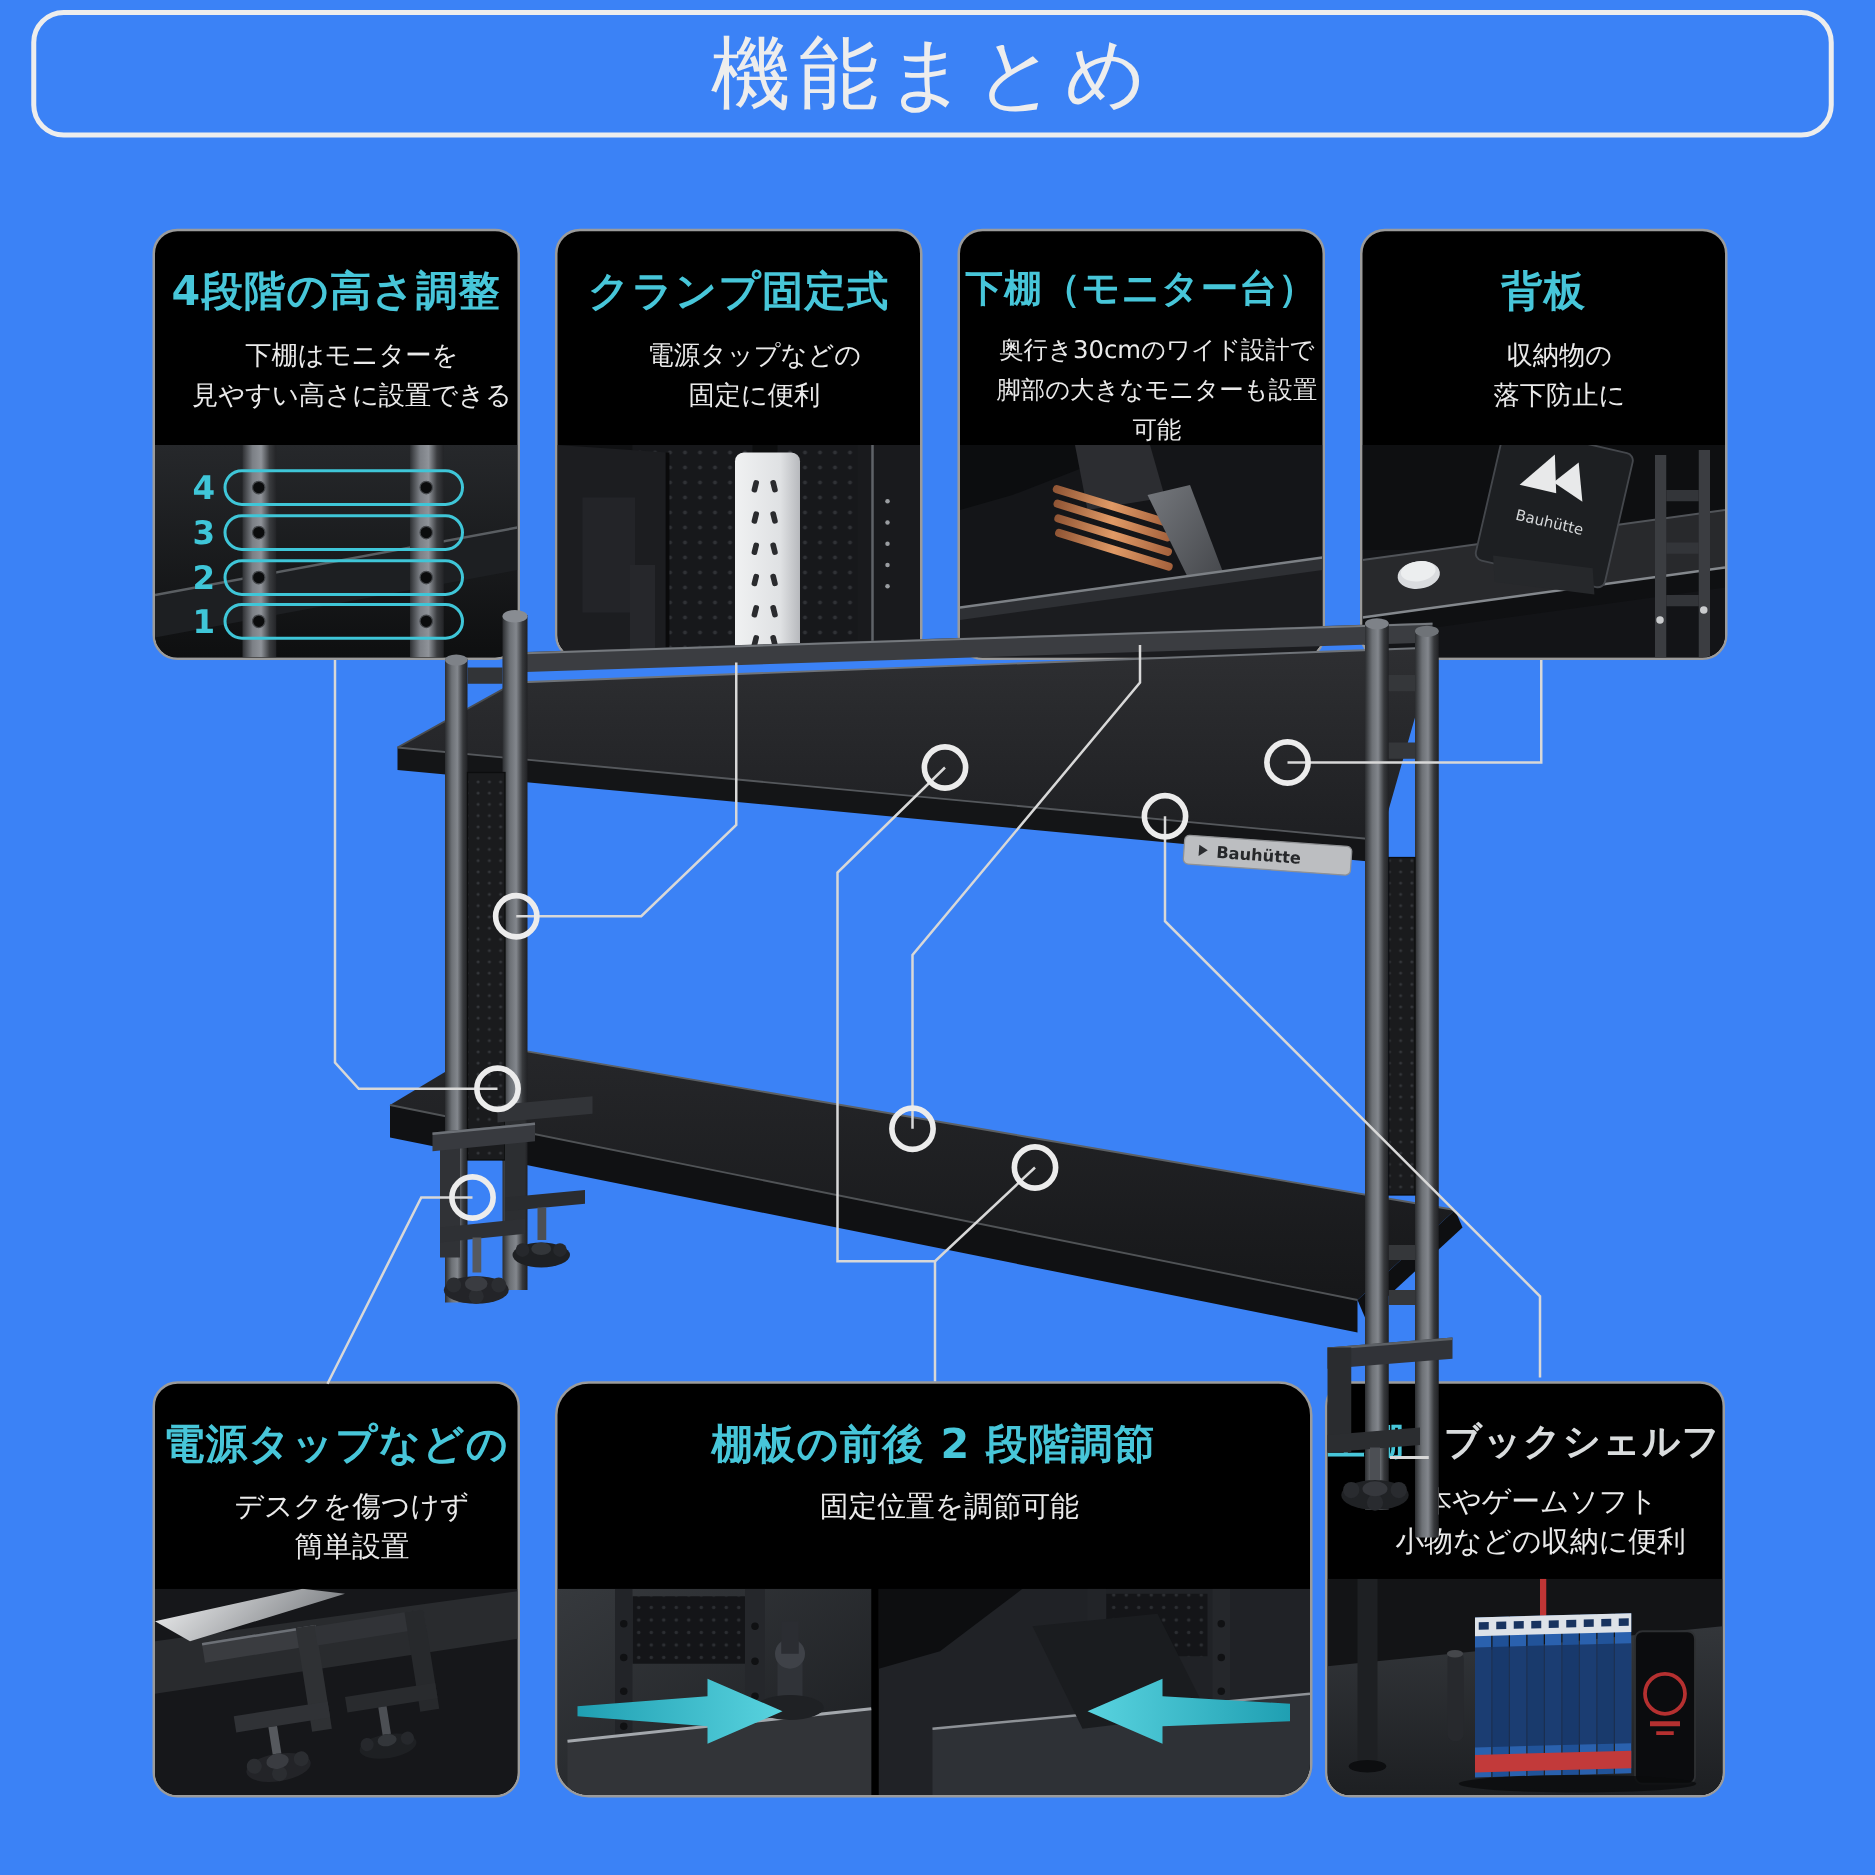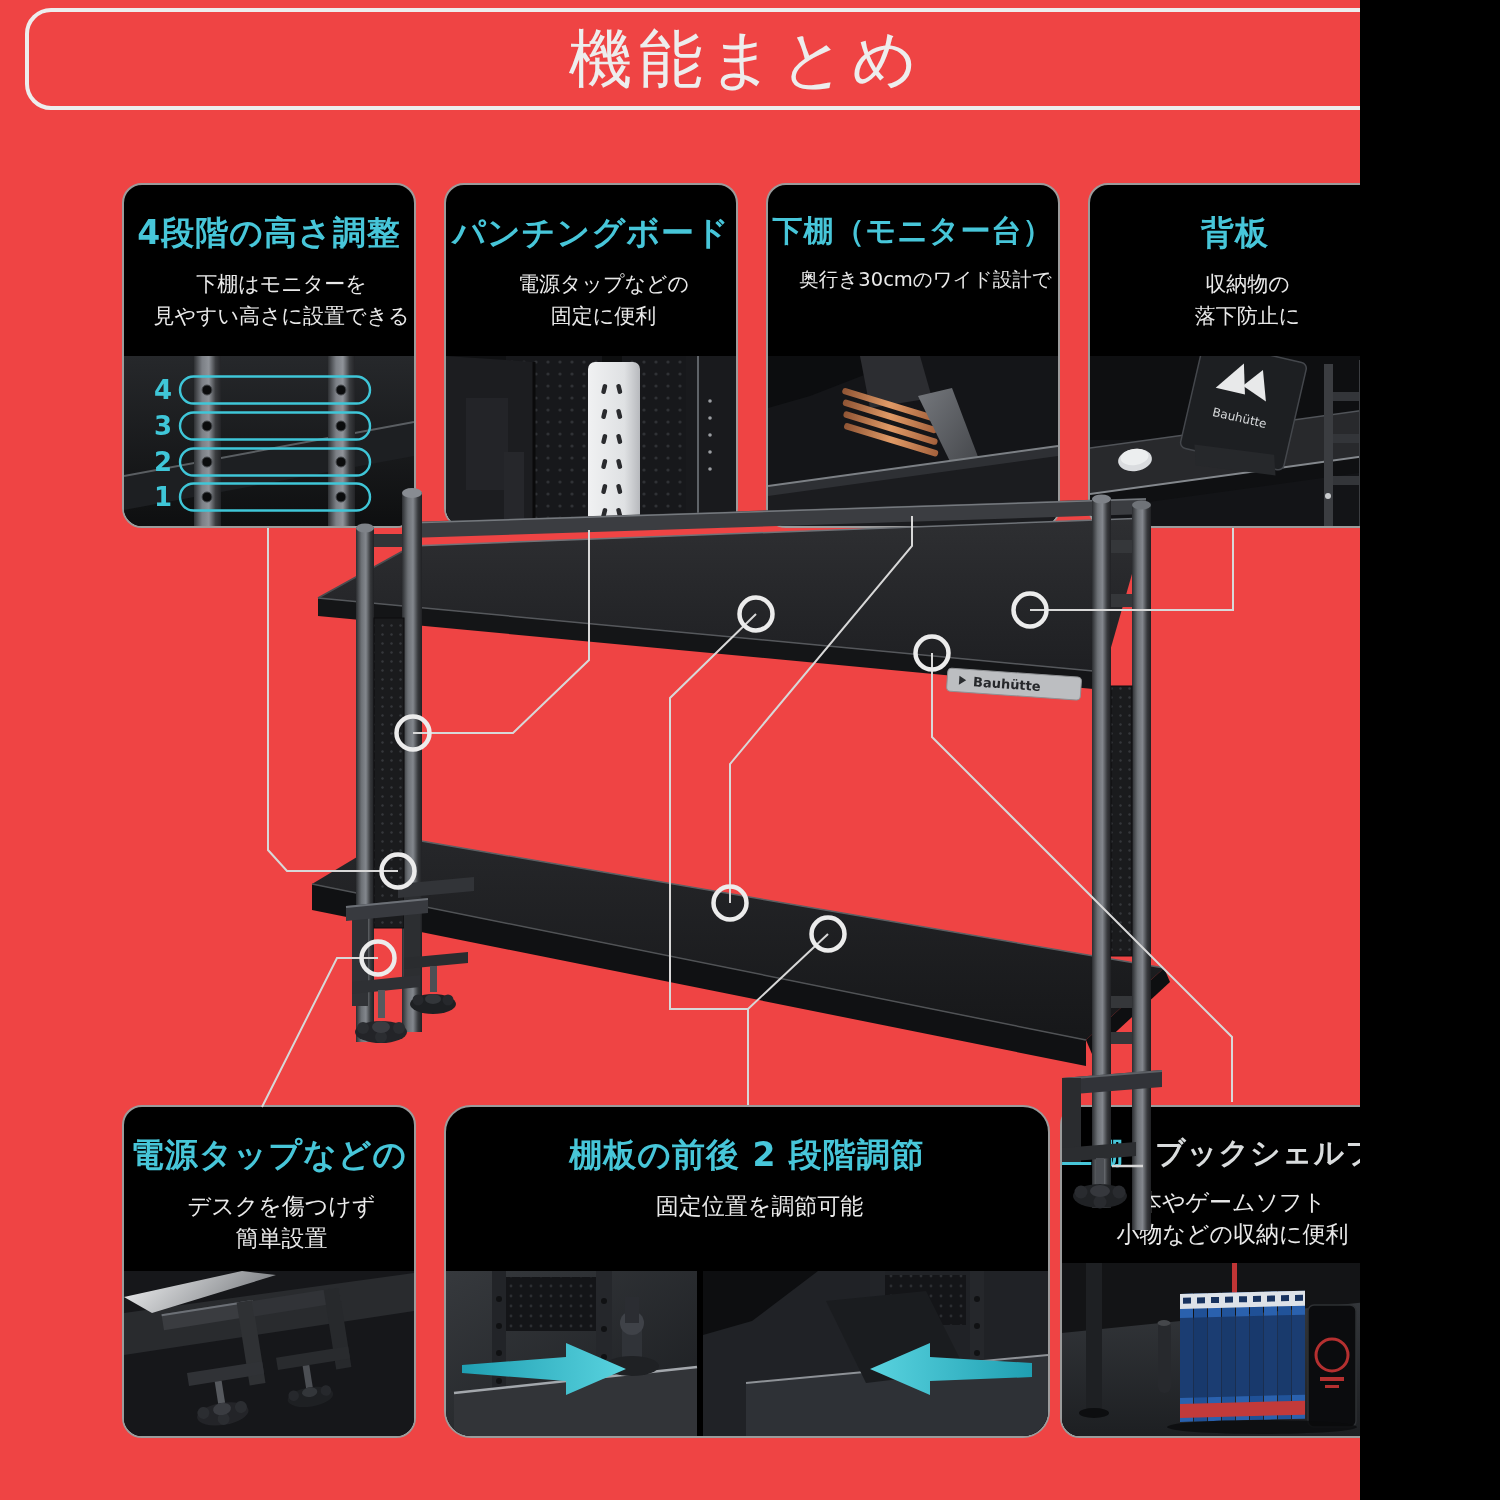--- a/index.html
+++ b/index.html
@@ -1,16 +1,16 @@
 <!DOCTYPE html>
 <html><head>
 <meta charset="utf-8">
 <style>
   html,body{margin:0;padding:0;background:#000;}
-  #canvas{position:relative;width:1360px;height:1500px;background:#ef4444;overflow:hidden;
+  #canvas{position:relative;width:1500px;height:1500px;background:#3b82f6;overflow:hidden;
           font-family:"DejaVu Sans","Liberation Sans",sans-serif;}
   
   .title-bar{position:absolute;left:25px;top:8px;width:1442px;height:102px;
              border:4px solid #ededed;border-radius:26px;box-sizing:border-box;
              display:flex;align-items:center;justify-content:center;}
   .title-bar .t{font-size:64px;color:#ededed;font-weight:500;letter-spacing:6px;}
   
   .fbox{position:absolute;border:2px solid #9b9b9b;border-radius:20px;box-sizing:border-box;
         background:#000;overflow:hidden;z-index:2;}
   .fb-top{top:183px;height:345px;width:294px;}
@@ -89,21 +89,21 @@
       <g font-size="26" font-weight="bold" fill="#3fc6d8" text-anchor="end">
         <text x="48" y="43">4</text>
         <text x="48" y="79">3</text>
         <text x="48" y="115">2</text>
         <text x="48" y="150">1</text>
       </g>
     </svg>
   </div>
 
   <div class="fbox fb-top" id="fb2">
-    <div class="ttl">パンチングボード</div>
+    <div class="ttl">クランプ固定式</div>
     <div class="body">
       <div>電源タップなどの</div>
       <div>固定に便利</div>
     </div>
     <svg class="photo" width="290" height="170" viewBox="0 0 290 170">
       <defs>
         <pattern id="pegB" width="12" height="12" patternUnits="userSpaceOnUse">
           <rect width="12" height="12" fill="#17181b"></rect>
             <circle cx="6" cy="6" r="1.6" fill="#303236"></circle>
         </pattern>
@@ -144,20 +144,21 @@
         <rect x="156" y="152" width="4.5" height="10" rx="2" transform="rotate(14 158 157)"></rect>
           <rect x="171" y="152" width="4.5" height="10" rx="2" transform="rotate(-14 173 157)"></rect>
       </g>
     </svg>
   </div>
 
   <div class="fbox fb-top" id="fb3">
     <div class="ttl"><span>下棚</span><span class="paren">（モニター台）</span></div>
     <div class="body">
       <div>奥行き30cmのワイド設計で</div>
+      <div>脚部の大きなモニターも設置可能</div>
     </div>
     <svg class="photo" width="290" height="170" viewBox="0 0 290 170">
       <defs>
         <linearGradient id="copG" x1="0" y1="0" x2="1" y2="0">
           <stop offset="0" stop-color="#8f5434"></stop>
             <stop offset="0.5" stop-color="#e09a66"></stop>
             <stop offset="1" stop-color="#a4613c"></stop>
         </linearGradient>
         <linearGradient id="legG" x1="0" y1="0" x2="1" y2="1">
           <stop offset="0" stop-color="#75787d"></stop>

